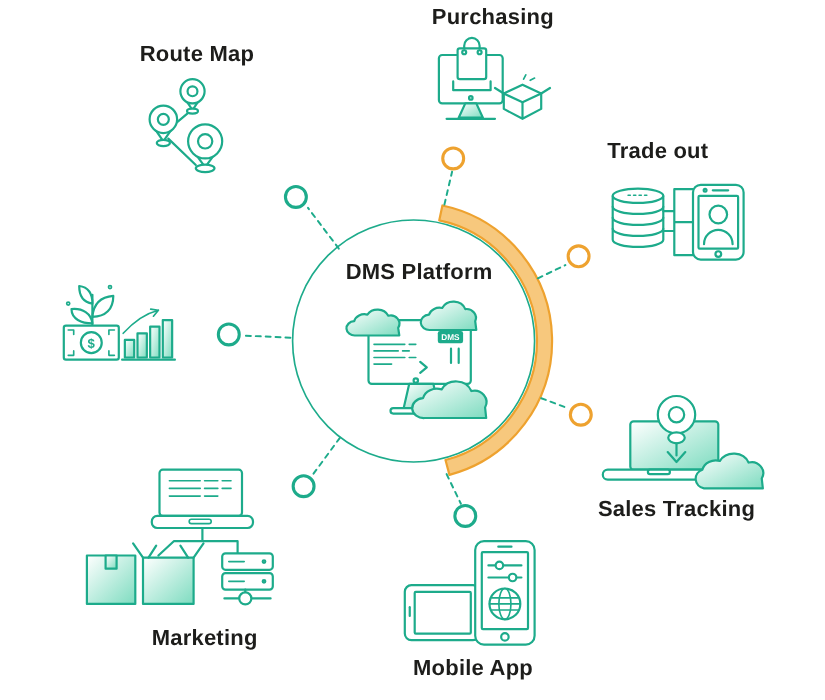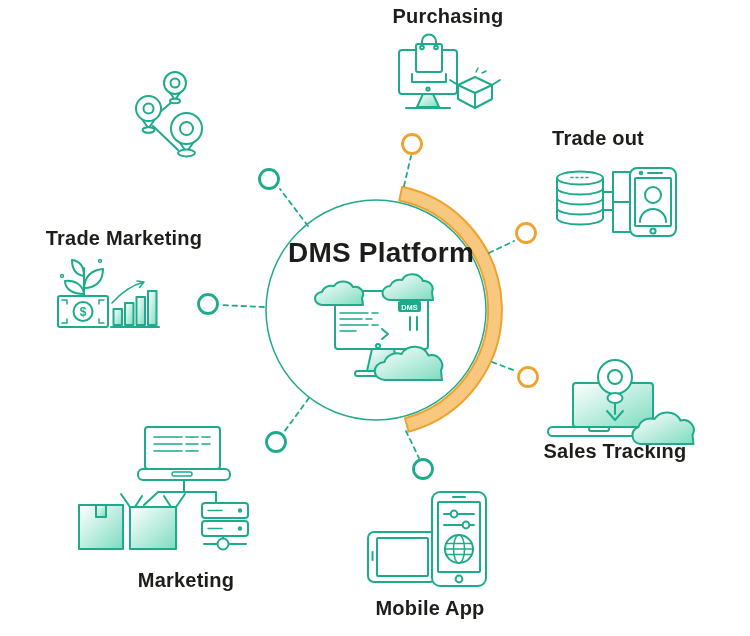--- a/index.html
+++ b/index.html
@@ -6,21 +6,21 @@
     --teal:#1dab8b; --teal-light:#7edcc0; --orange:#eea22f;
     --orange-fill:#f7c87d; --text:#1d1d1b;
   }
   html,body{margin:0;padding:0;background:#fff;}
   .canvas{position:relative;width:750px;height:636px;background:#fff;overflow:hidden;
           font-family:"Liberation Sans",sans-serif;}
   .layer{position:absolute;left:0;top:0;}
   .icon{position:absolute;}
   .label{position:absolute;transform:translateX(-50%);font-weight:700;font-size:20px;
          line-height:1.15;color:var(--text);white-space:nowrap;letter-spacing:.2px;}
-  .label.center-lb{font-size:28px;}
+  .label.center-lb{font-size:20px;}
   
   .ln{fill:none;stroke:var(--teal);stroke-width:2;stroke-linecap:round;stroke-linejoin:round;}
   .thin{stroke-width:1.5;}
   .lnw{fill:#fff;stroke:var(--teal);stroke-width:2;stroke-linejoin:round;}
   .lns{stroke:var(--teal);stroke-width:2;stroke-linejoin:round;}
   .dash{fill:none;stroke:var(--teal);stroke-width:1.8;stroke-dasharray:4.5 4.5;stroke-linecap:round;}
   .node-t{fill:#fff;stroke:var(--teal);stroke-width:2.8;}
   .node-o{fill:#fff;stroke:var(--orange);stroke-width:2.8;}
   .arcfill{fill:var(--orange-fill);stroke:var(--orange);stroke-width:2;stroke-linejoin:round;}
   .circle-main{fill:#fff;stroke:var(--teal);stroke-width:1.5;}
@@ -120,21 +120,21 @@
       <rect class="lnw" x="77" y="2" width="46" height="68" rx="7"></rect>
       <rect class="ln" x="82" y="12" width="36" height="48" rx="1"></rect>
       <circle class="ln" cx="88" cy="7" r="1.3"></circle>
       <path class="ln" d="M95 7 h14"></path>
       <circle class="ln" cx="100" cy="29" r="8"></circle>
       <path class="ln" d="M87 56 a13 13 0 0 1 26 0"></path>
       <circle class="ln" cx="100" cy="65" r="2.6"></circle>
     </g>
   </svg>
 
-  <div class="label" style="left:615px;top:440px;text-align:right;">Sales Tracking</div>
+  <div class="label" style="left:615px;top:452px;text-align:right;">Sales Tracking</div>
   <svg class="icon" style="left:544px;top:356px;" width="154" height="92" viewBox="0 0 154 92">
     <g>
       <rect class="lns" fill="url(#tg)" x="29" y="27" width="80" height="44" rx="3"></rect>
       <rect class="lnw" x="4" y="71" width="102" height="9" rx="4.5"></rect>
       <rect class="lnw" x="45" y="71" width="20" height="4" rx="2"></rect>
     </g>
     <g>
       <circle class="lnw" cx="71" cy="21" r="17"></circle>
       <circle class="lnw" cx="71" cy="21" r="7"></circle>
       <ellipse class="lnw" cx="71" cy="42" rx="7.5" ry="5"></ellipse>
@@ -189,21 +189,20 @@
       <rect class="lnw" x="126" y="79" width="46" height="15" rx="3"></rect>
       <rect class="lnw" x="126" y="97" width="46" height="15" rx="3"></rect>
       <path class="ln thin" d="M132 86.5 h14 M132 104.5 h14"></path>
       <circle class="ln" cx="164" cy="86.5" r="1.2"></circle>
       <circle class="ln" cx="164" cy="104.5" r="1.2"></circle>
       <path class="ln" d="M147 112 v3 M128 120 H170"></path>
       <circle class="lnw" cx="147" cy="120" r="5.5"></circle>
     </g>
   </svg>
 
-  <div class="label" style="left:124px;top:227px;">Trade Marketing</div>
   <svg class="icon" style="left:52px;top:252px;" width="118" height="80" viewBox="0 0 118 80">
     <g>
       <path class="ln" d="M32 44 C32 36 32 26 32 16"></path>
       <path class="lnw" d="M32 42 C22 42 13 38 13 29 C23 28 31 33 32 42 Z"></path>
       <path class="lnw" d="M32 36 C44 36 51 29 51 17 C39 18 33 24 32 36 Z"></path>
       <path class="lnw" d="M32 24 C25 23 20 18 20 8 C28 9 32 15 32 24 Z"></path>
       <circle class="ln thin" cx="10" cy="24" r="1.4"></circle>
       <circle class="ln thin" cx="48" cy="9" r="1.4"></circle>
     </g>
     <g>
@@ -215,20 +214,21 @@
     <g>
       <rect class="lns" fill="url(#tg)" x="61.5" y="57" width="8.5" height="16"></rect>
       <rect class="lns" fill="url(#tg)" x="73" y="51" width="8.5" height="22"></rect>
       <rect class="lns" fill="url(#tg)" x="84.5" y="45" width="8.5" height="28"></rect>
       <rect class="lns" fill="url(#tg)" x="96" y="39" width="8.5" height="34"></rect>
       <path class="ln" d="M59 75 H107"></path>
       <path class="ln thin" d="M60 51 C70 40 80 33 92 30 M92 30 l-7 -1 M92 30 l-4.5 5.5"></path>
     </g>
   </svg>
 
+  <div class="label" style="left:179px;top:38px;">Route Map</div>
   <svg class="icon" style="left:110px;top:70px;" width="120" height="104" viewBox="0 0 120 104">
     <path class="ln" d="M63 31 L50 42 M43 56 L68 80"></path>
     <g>
       <path class="ln" d="M59.5 22 L65 30 L70.5 22"></path>
       <ellipse class="lnw" cx="65" cy="31" rx="5" ry="2.3"></ellipse>
       <circle class="lnw" cx="65" cy="13" r="11"></circle>
       <circle class="lnw" cx="65" cy="13" r="4.5"></circle>
     </g>
     <g>
       <path class="ln" d="M32 49 L38.5 58.5 L45 49"></path>

